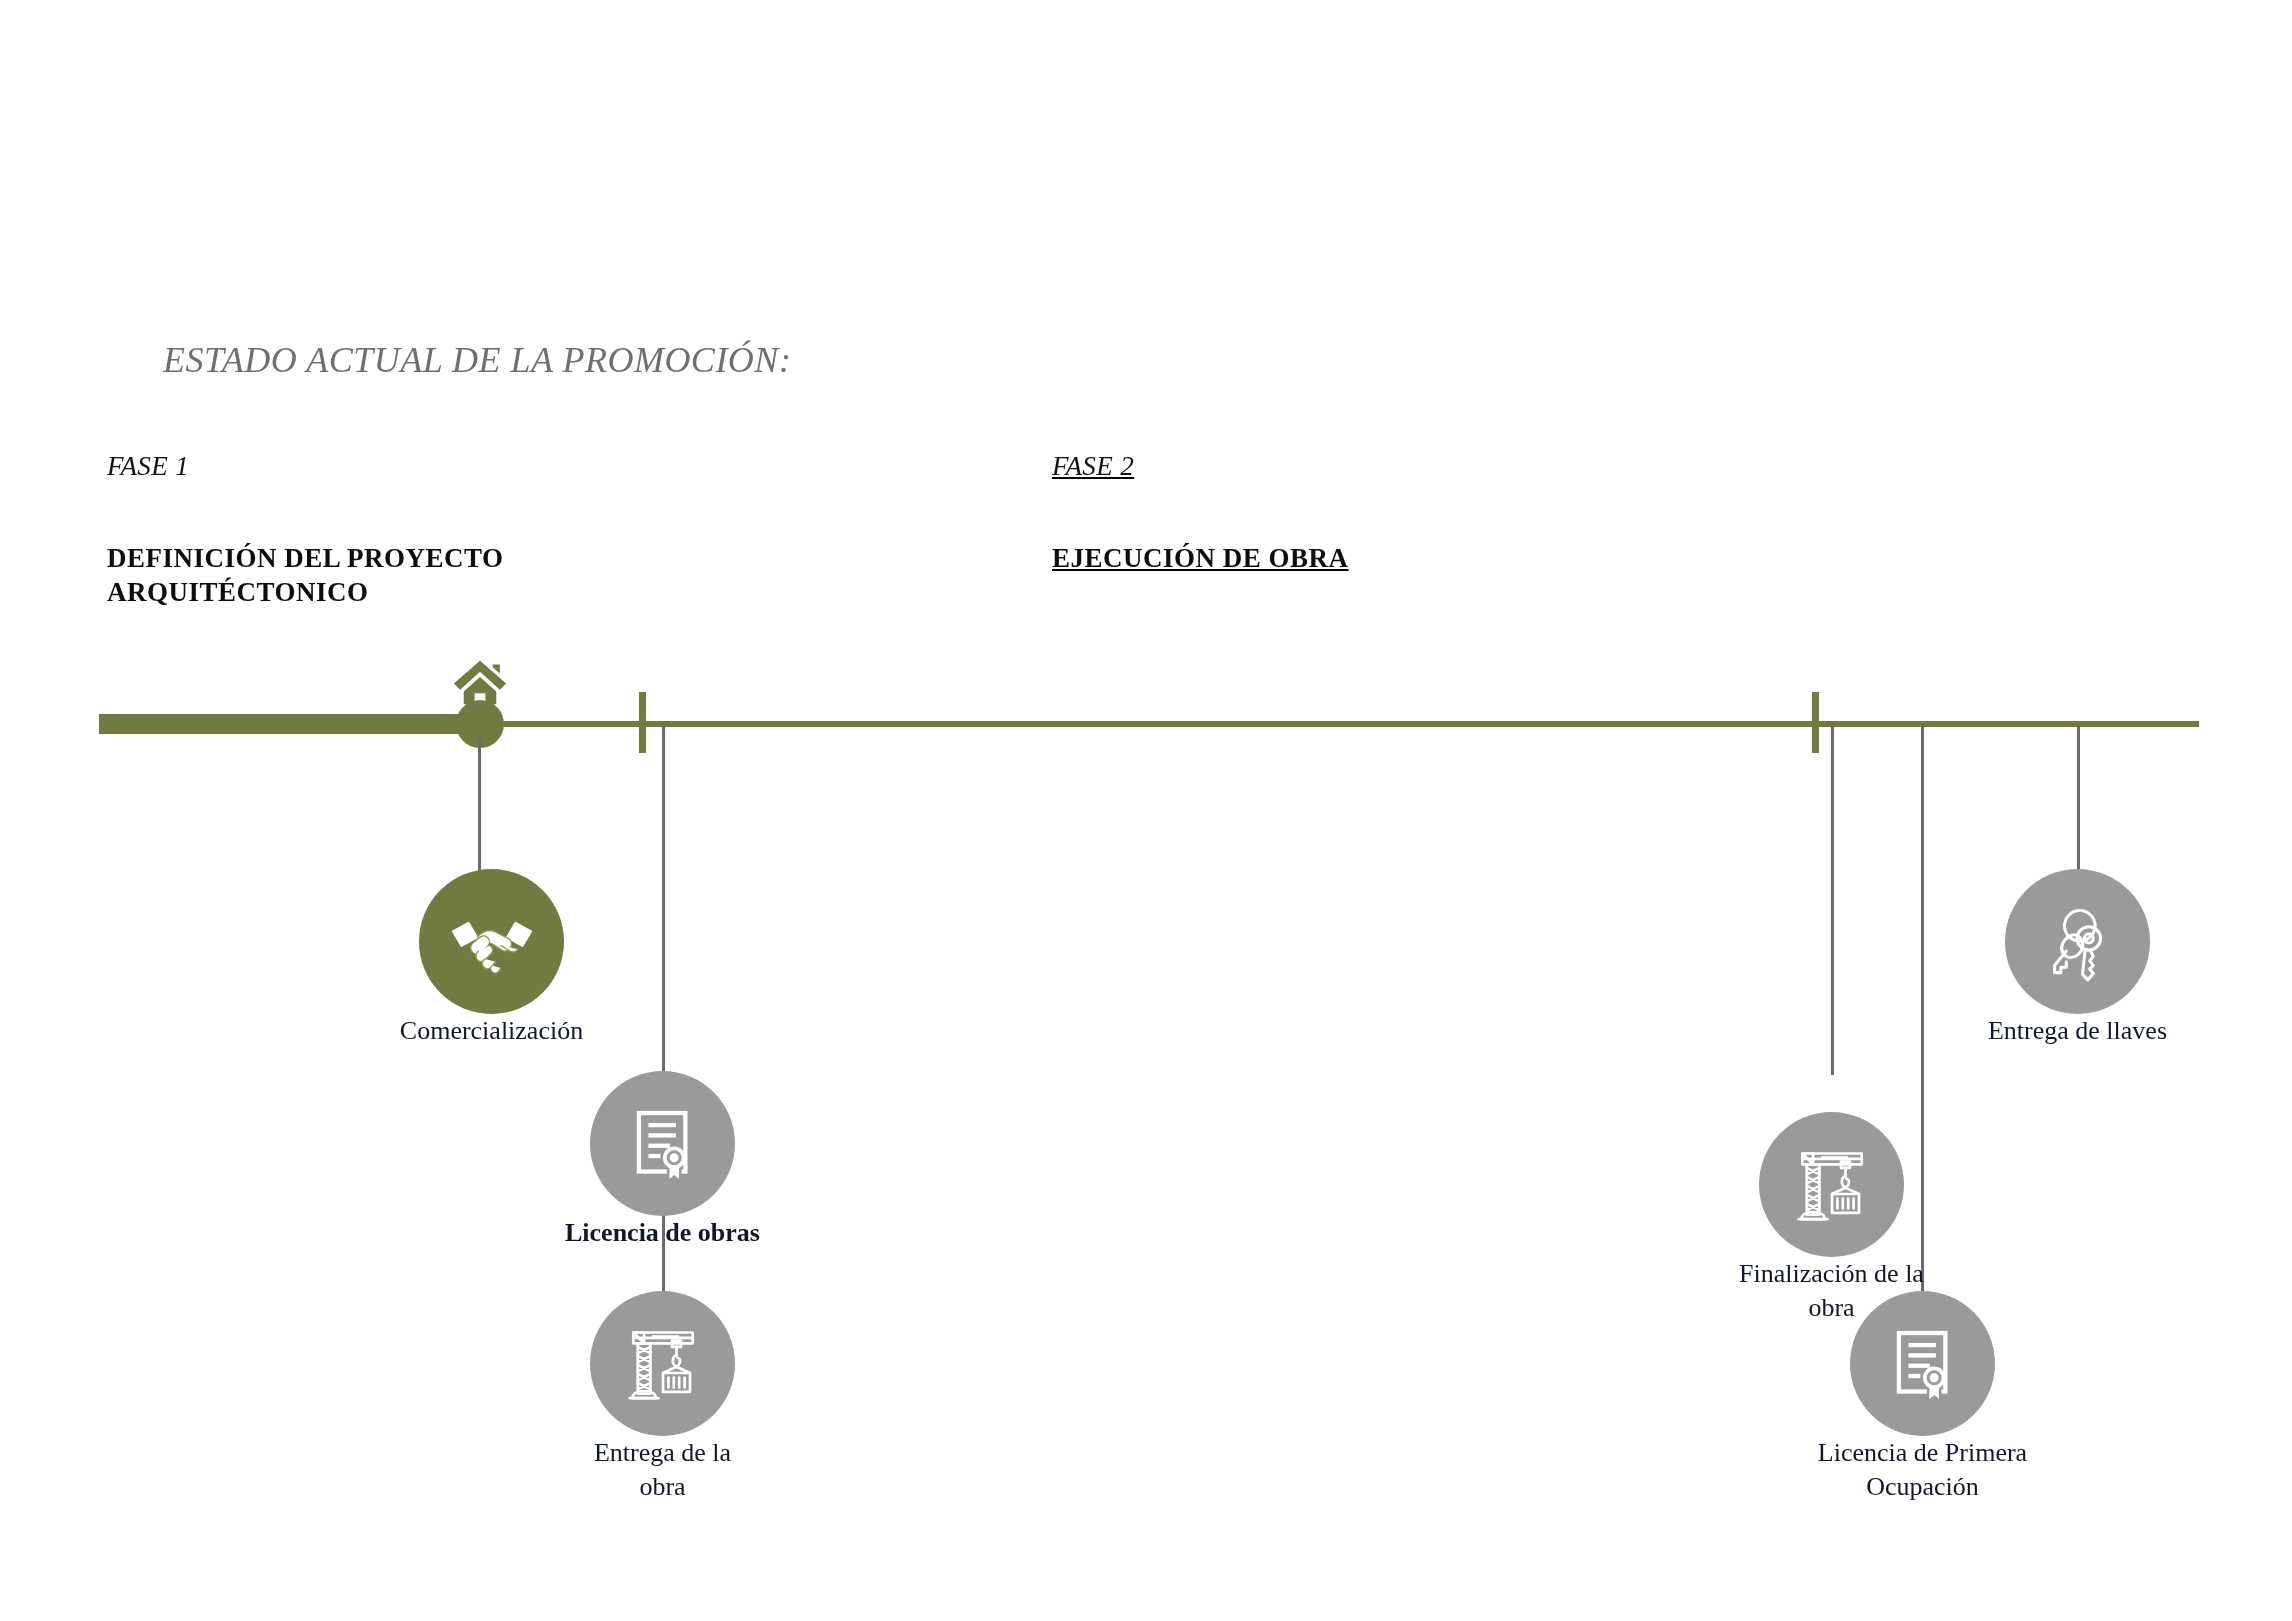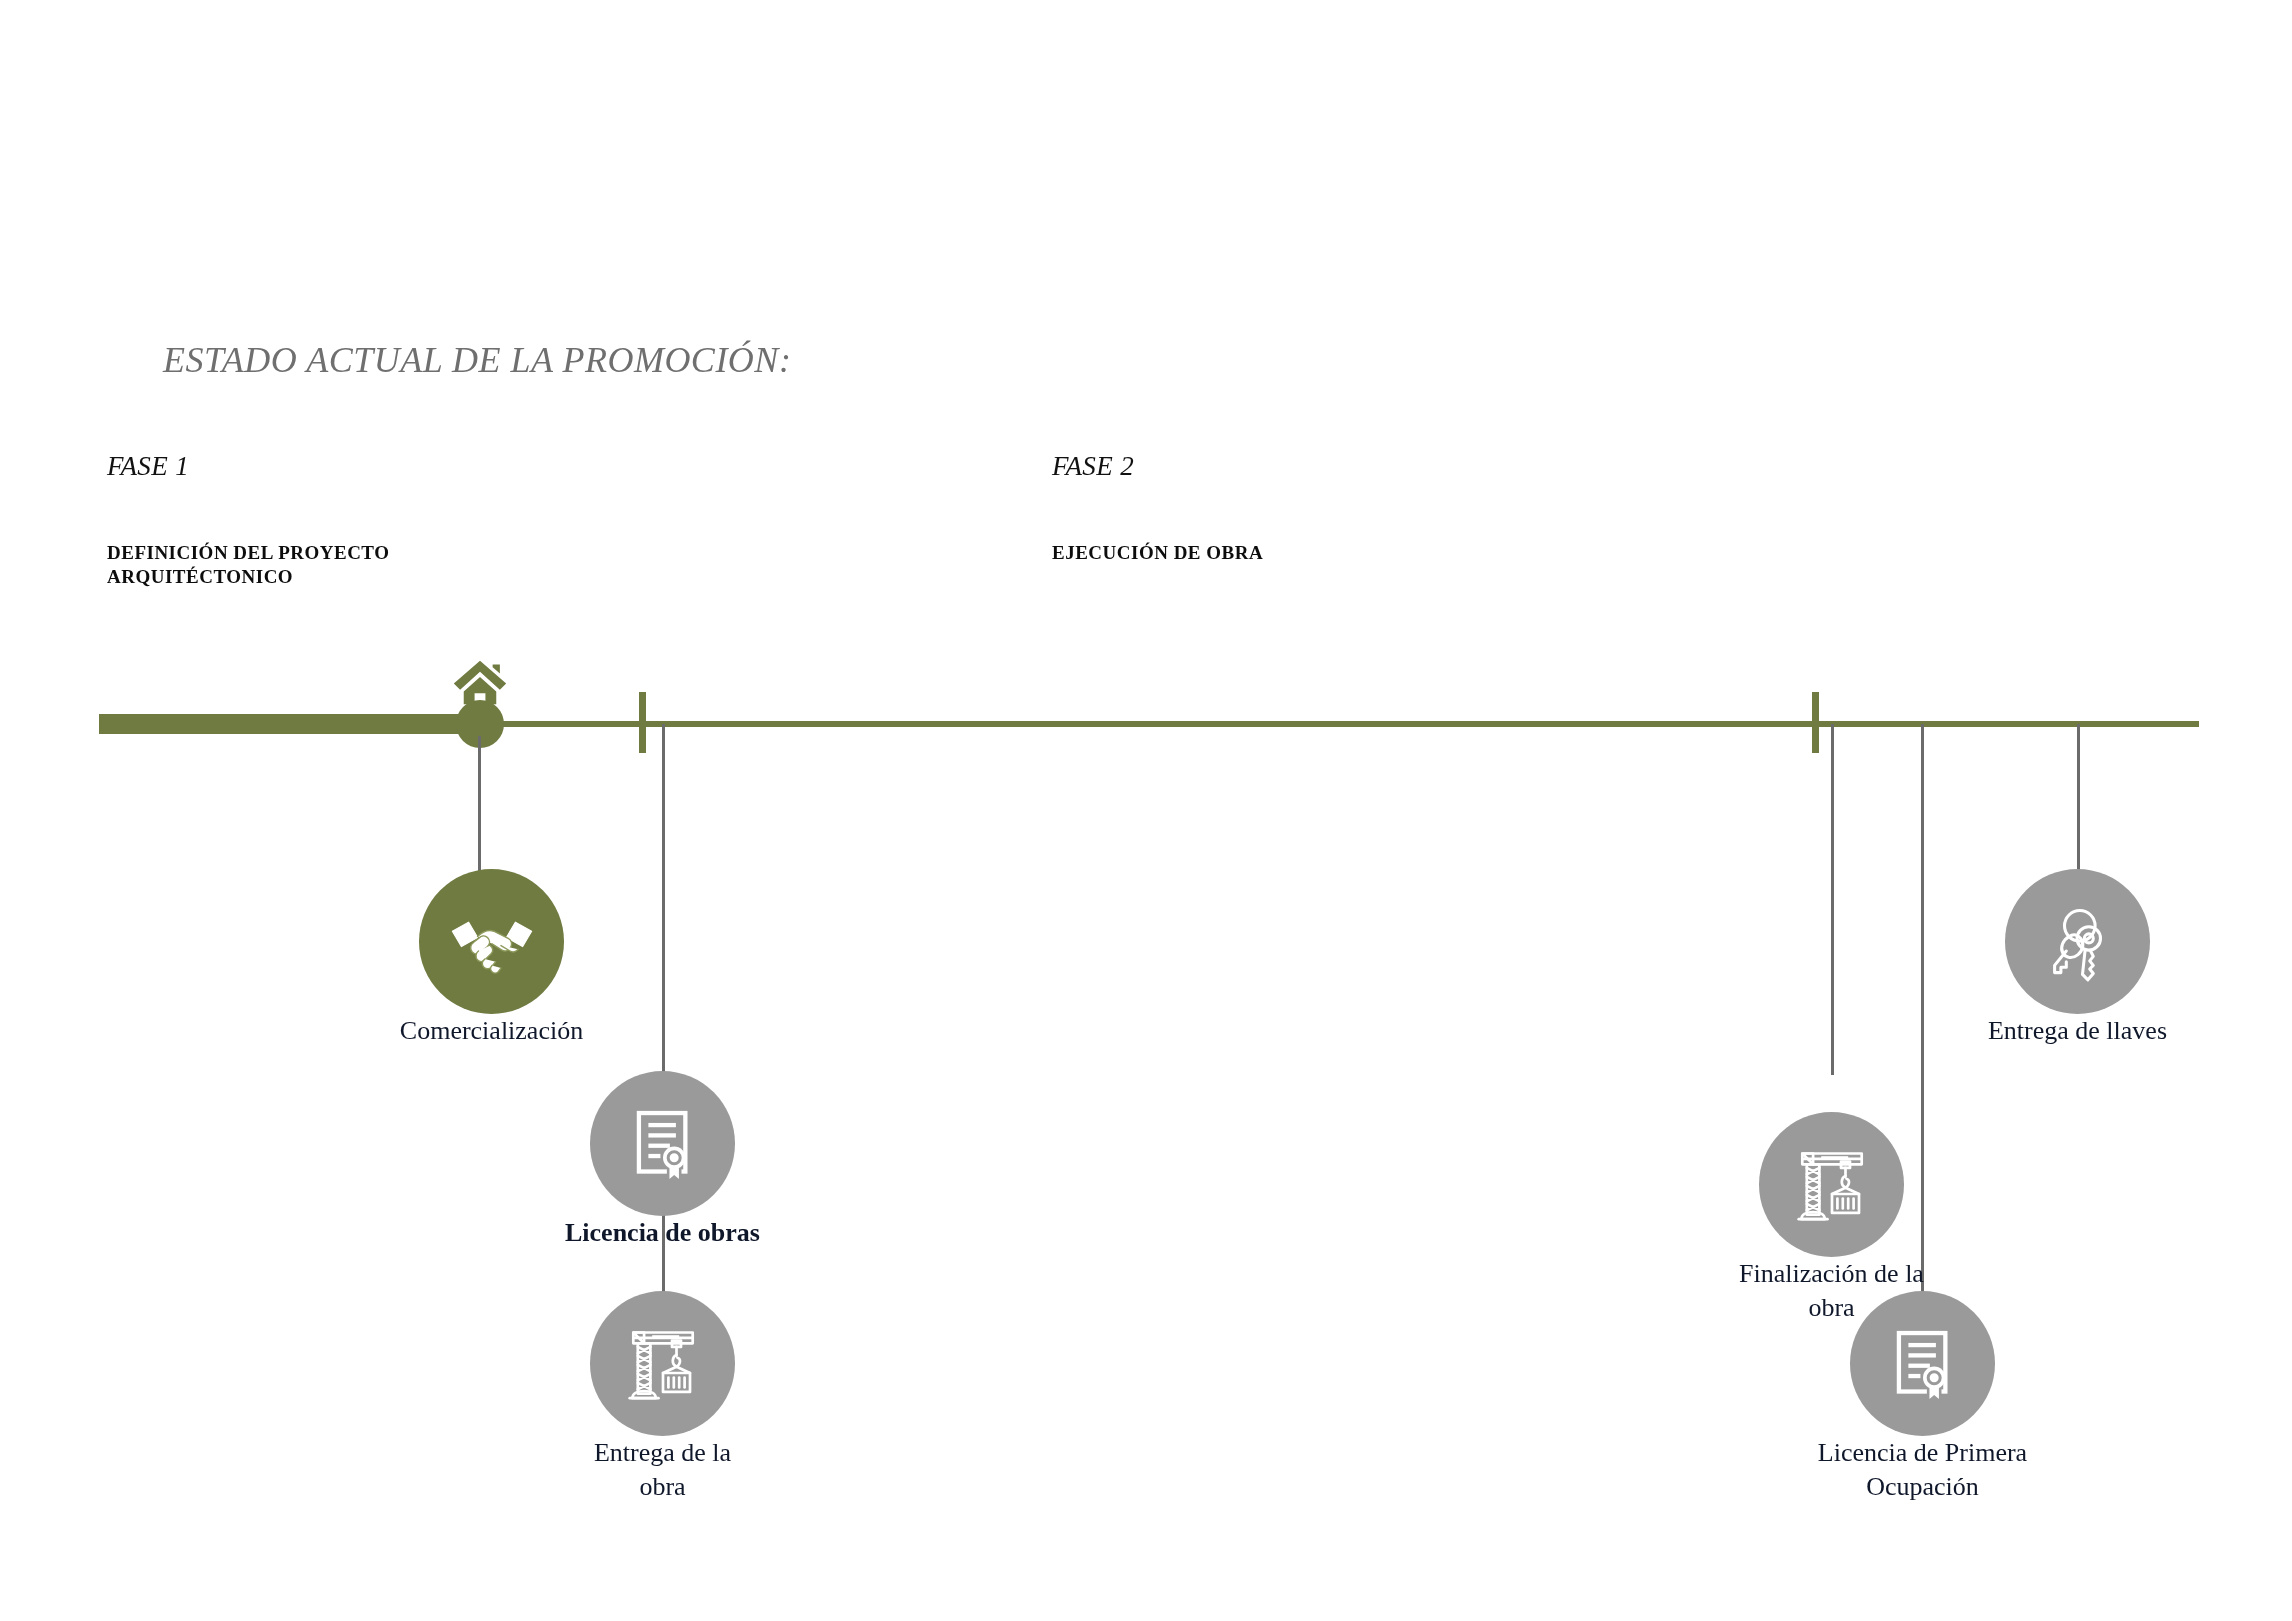--- a/index.html
+++ b/index.html
@@ -42,30 +42,30 @@
   }
   .phase-number {
     font-size: 27px;
     font-style: italic;
     color: #111111;
     letter-spacing: 0.4px;
     line-height: 1.1;
   }
   .phase-name {
     margin-top: 59px;
-    font-size: 19px;
+    font-size: 27px;
     font-weight: bold;
     color: #0d0d0d;
     letter-spacing: 0.5px;
     line-height: 1.28;
     white-space: pre-line;
   }
 
   #phase-1 { left: 107px;  top: 452px; width: 466px; }
-  #phase-2 { left: 1052px; top: 452px; width: 537px; }
+  #phase-2 { left: 1052px; top: 452px; width: 537px; text-decoration: underline; }
   #phase-3 { left: 1831px; top: 452px; width: 376px; }
 
   
   .axis-thin {
     position: absolute;
     left: 99px;
     top: 721px;
     width: 2100px;
     height: 6.3px;
     background: #6f7b41;

